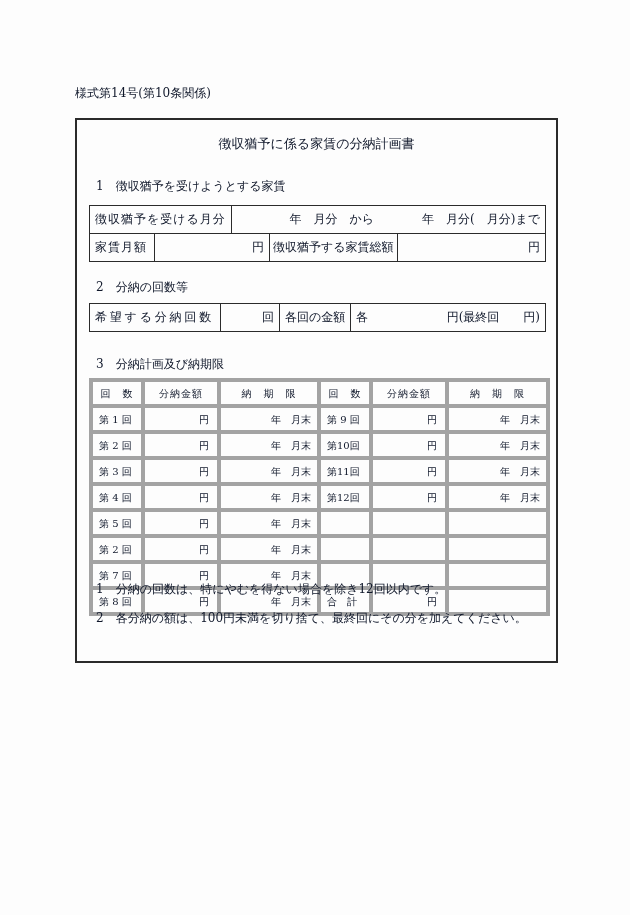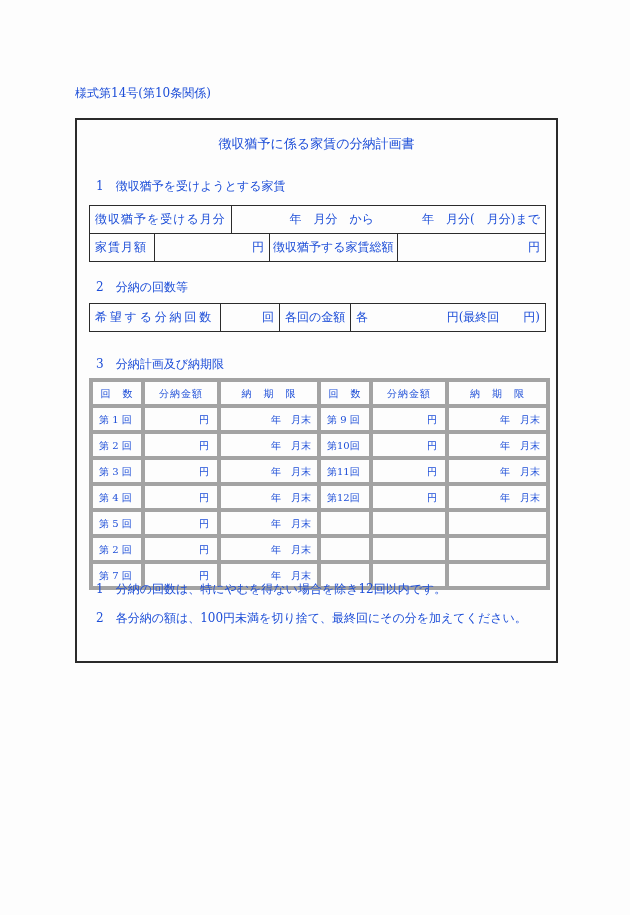--- a/index.html
+++ b/index.html
@@ -2,21 +2,21 @@
 <html><head>
 <meta charset="utf-8">
 <style>
   html,body{margin:0;padding:0;background:#e8e8e8;}
   .page{
     position:relative;
     width:630px;height:915px;
     background:#fdfdfd;
     margin:0 auto;
     font-family:"DejaVu Serif","Liberation Serif",serif;
-    color:#1d4ed8;
+    color:#0f172a;
     overflow:hidden;
   }
   .form-no{
     position:absolute;left:75px;top:86px;
     font-size:12px;line-height:14px;
   }
   .box{
     position:absolute;left:75px;top:118px;
     width:479px;height:541px;
     border:2px solid #2b2b2b;
@@ -183,20 +183,28 @@
         <td class="due"></td>
       </tr>
       <tr>
         <td class="no">第 7 回</td>
         <td class="amt">円</td>
         <td class="due">年　月末</td>
         <td class="no mid"></td>
         <td class="amt"></td>
         <td class="due"></td>
       </tr>
+      <tr>
+        <td class="no">第 8 回</td>
+        <td class="amt">円</td>
+        <td class="due">年　月末</td>
+        <td class="no mid">合　計</td>
+        <td class="amt">円</td>
+        <td class="due"></td>
+      </tr>
     </tbody>
       </table>
 
     <div class="note n0">1　分納の回数は、特にやむを得ない場合を除き12回以内です。</div>
     <div class="note n1">2　各分納の額は、100円未満を切り捨て、最終回にその分を加えてください。</div>
 
   </div>
 </div>
 
 </body></html>

